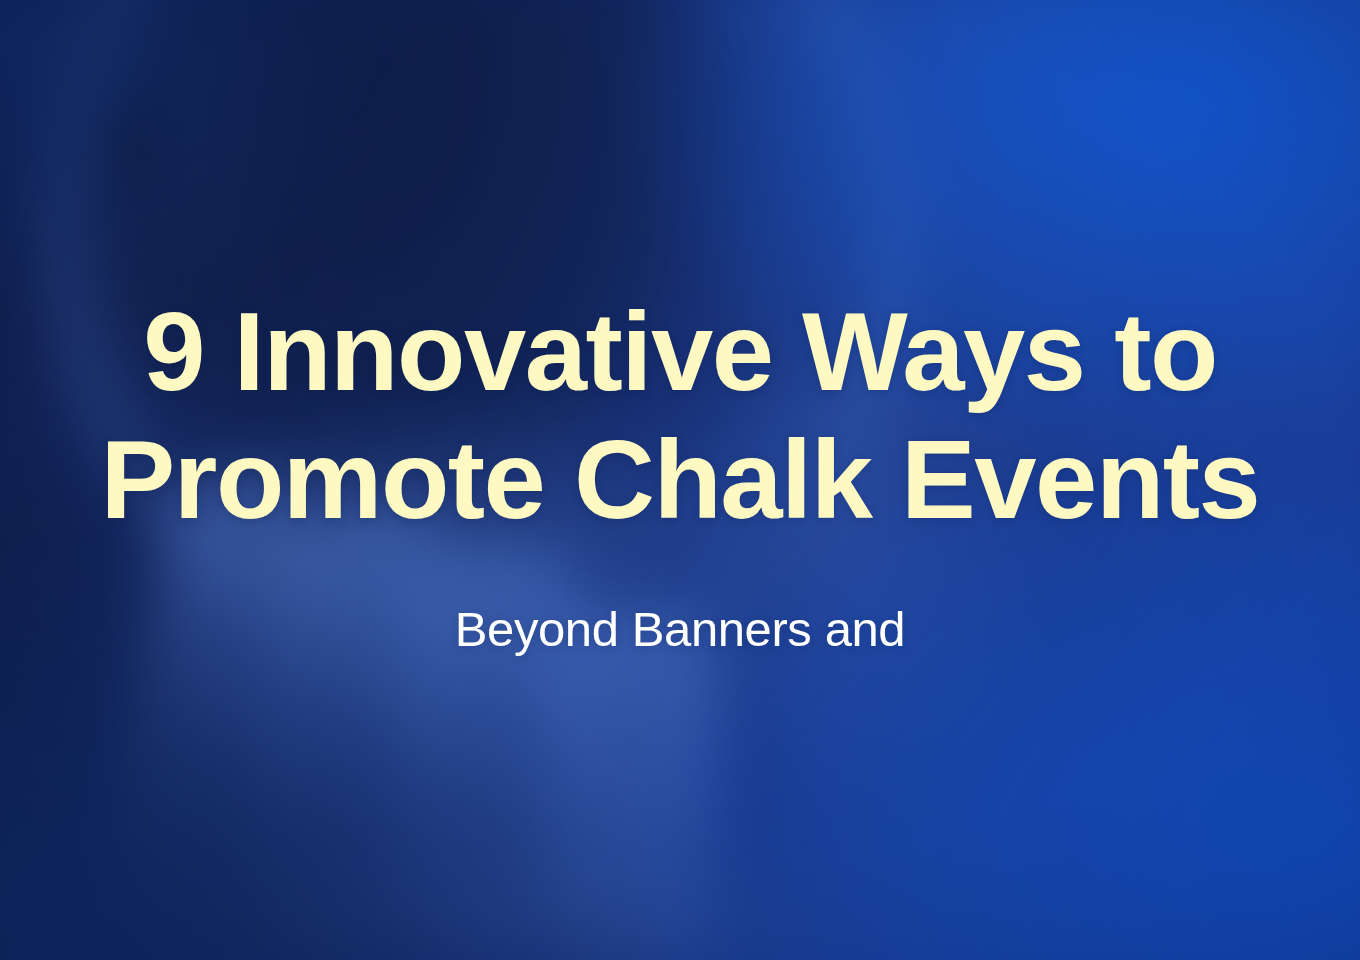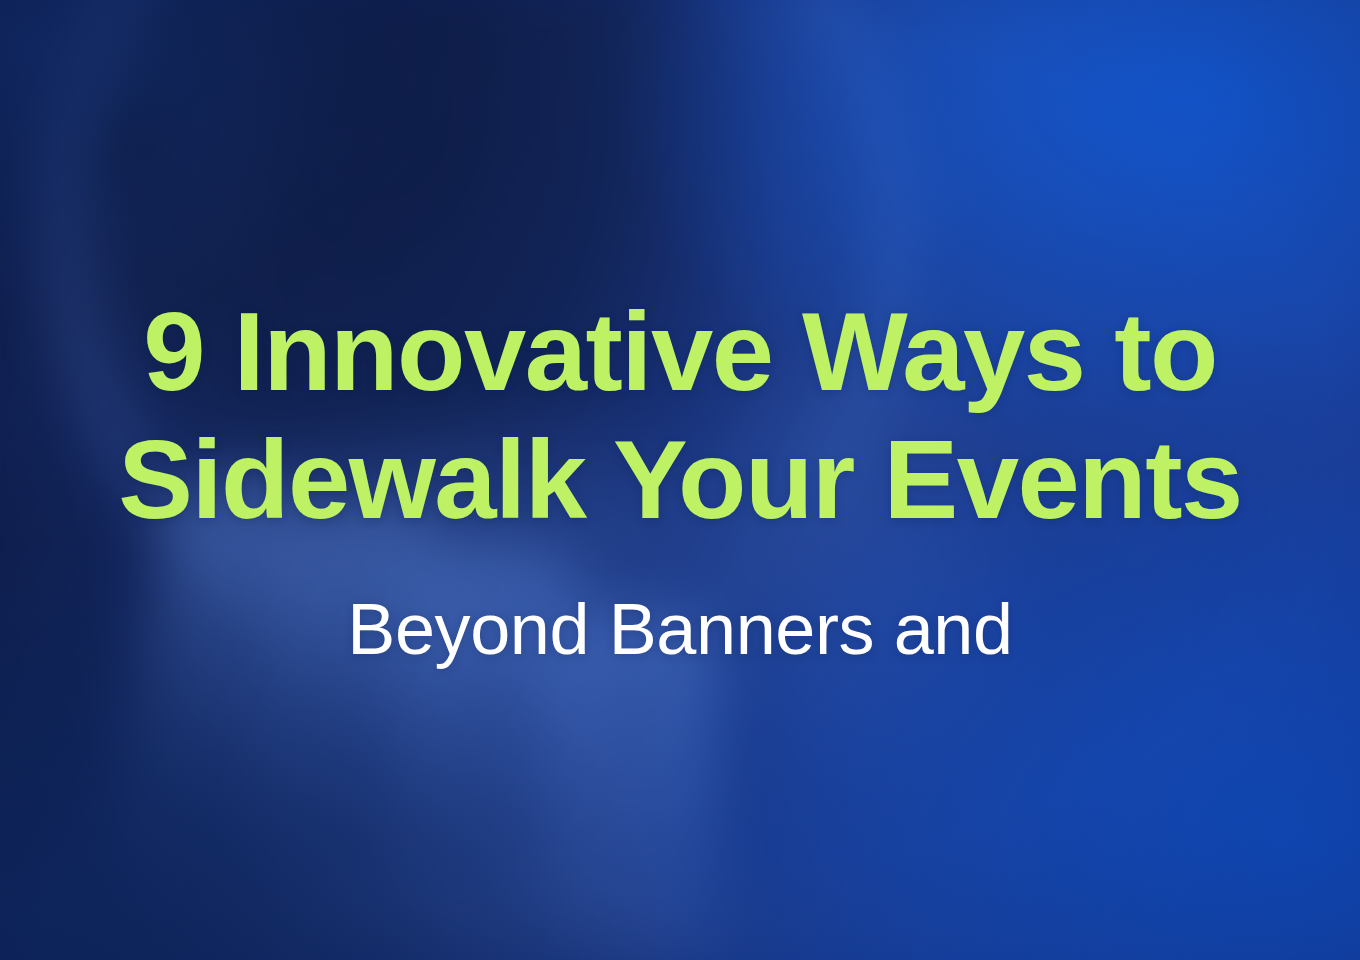--- a/index.html
+++ b/index.html
@@ -136,34 +136,34 @@
   .content {
     position: absolute;
     inset: 0;
     display: flex;
     flex-direction: column;
     justify-content: center;
     align-items: center;
     text-align: center;
   }
   .headline {
-    color: #bef264;
+    color: #fef9c3;
     font-size: 112px;
     line-height: 128px;
     font-weight: 600;
     letter-spacing: -1.5px;
     margin: 0;
     padding: 0 40px;
     max-width: 1240px;
     text-shadow: 0 2px 10px rgba(8,26,70,0.22);
   }
   .headline .ln { display: block; white-space: nowrap; }
   .subtitle {
     color: #ffffff;
-    font-size: 72px;
+    font-size: 49px;
     line-height: 86px;
     font-weight: 400;
     letter-spacing: -0.4px;
     margin: 42px 0 0 0;
     padding: 0 40px;
     max-width: 1120px;
     text-shadow: 0 2px 10px rgba(8,26,70,0.20);
   }
   .subtitle .ln { display: block; white-space: nowrap; }
 </style>
@@ -188,20 +188,20 @@
     <div class="ph ph-sweep"></div>
   </div>
 
   <div class="tint-layer"></div>
   <div class="tint-layer2"></div>
   <div class="vignette"></div>
 
   <div class="content">
     <h1 class="headline">
       <span class="ln">9 Innovative Ways to</span>
-      <span class="ln">Sidewalk Your Events</span>
+      <span class="ln">Promote Chalk Events</span>
     </h1>
     <p class="subtitle">
       <span class="ln">Beyond Banners and</span>
     </p>
   </div>
 
 </div>
 
 </body></html>

